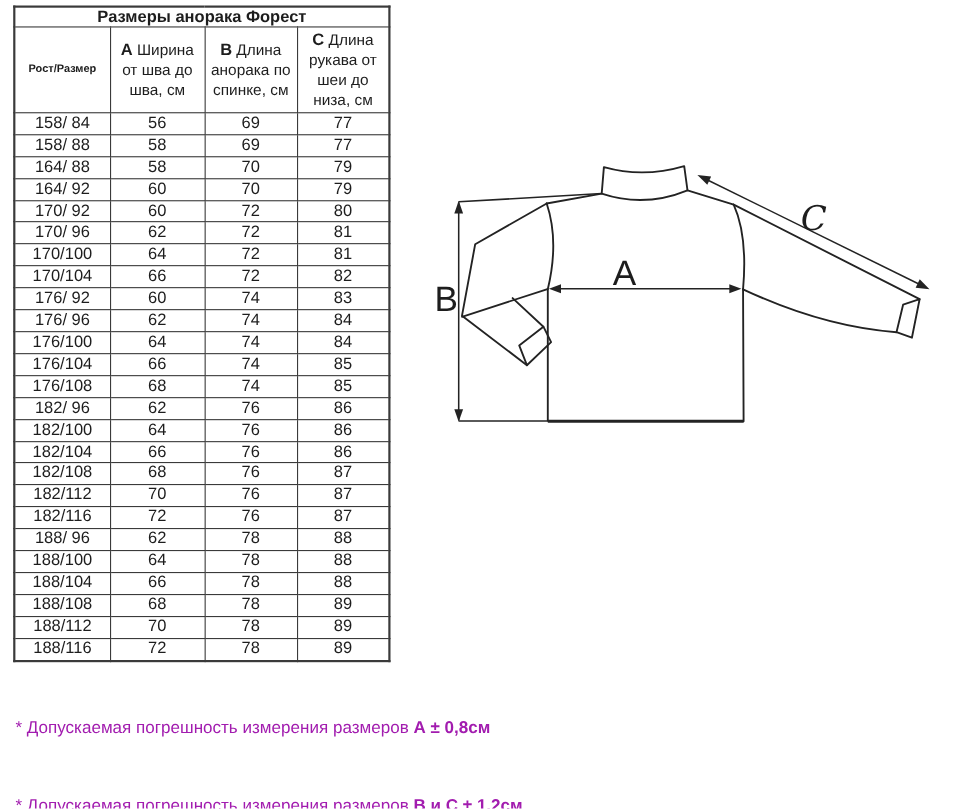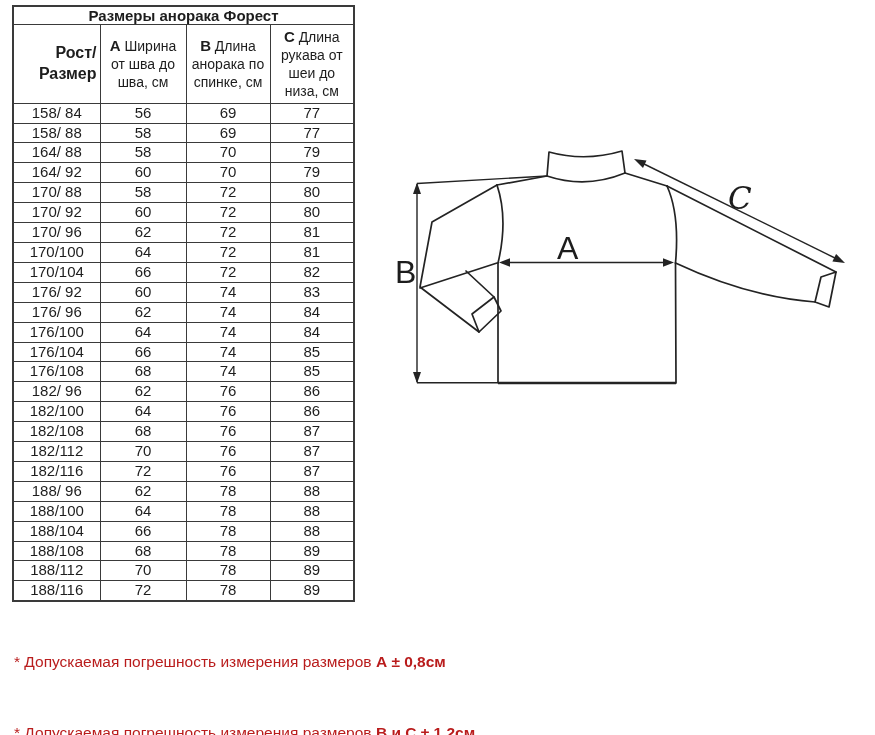--- a/index.html
+++ b/index.html
@@ -15,32 +15,32 @@
   }
   .size-table td, .size-table th {
     border:1px solid #3a3a3a; text-align:center; vertical-align:middle;
     padding:0; font-size:15px; color:#1d1d1d;
   }
   .size-table .title-cell {
     height:17px; font-weight:bold; font-size:15px; line-height:17px;
   }
   .size-table .header-row th { height:70px; font-weight:normal; font-size:14px; line-height:1.28; padding:2px 3px; }
   .size-table .header-row th .hletter { font-weight:bold; font-size:15px; }
-  .size-table .header-row th.first { font-weight:bold; font-size:16px;text-align:right; }
+  .size-table .header-row th.first { font-weight:bold; font-size:10px; }
   .size-table .data-row td { height:18.9px; line-height:18.9px; font-size:15px; }
   
   svg.diagram { position:absolute; left:390px; top:130px; }
   .dline { stroke:#232323; stroke-width:1.7; fill:none; stroke-linecap:round; stroke-linejoin:round; }
   .dthin { stroke:#232323; stroke-width:1.4; fill:none; }
   .dthick { stroke:#232323; stroke-width:2.7; fill:none; }
   .dfill { fill:#232323; stroke:none; }
   .dim-label { font-family:"Liberation Sans", sans-serif; font-size:32px; fill:#1d1d1d; }
   .dim-label-c { font-family:"DejaVu Serif", serif; font-style:italic; font-size:31px; fill:#1d1d1d; }
   
-  .footnote { position:absolute; left:14px; font-size:15.5px; color:#b91c1c;text-align:right; }
+  .footnote { position:absolute; left:14px; font-size:15.5px; color:#a21caf;text-align:right; }
   .footnote b { font-weight:bold; }
   .fn1 { top:653px; }
   .fn2 { top:696px;margin-top:28px; }
 </style>
 </head>
 <body>
 
 <table class="size-table">
   <colgroup>
     <col style="width:87px">
@@ -76,26 +76,20 @@
         <td>70</td>
         <td>79</td>
       </tr>
       <tr class="data-row">
         <td>164/ 92</td>
         <td>60</td>
         <td>70</td>
         <td>79</td>
       </tr>
       <tr class="data-row">
-        <td>170/ 88</td>
-        <td>58</td>
-        <td>72</td>
-        <td>80</td>
-      </tr>
-      <tr class="data-row">
         <td>170/ 92</td>
         <td>60</td>
         <td>72</td>
         <td>80</td>
       </tr>
       <tr class="data-row">
         <td>170/ 96</td>
         <td>62</td>
         <td>72</td>
         <td>81</td>
@@ -144,20 +138,26 @@
       </tr>
       <tr class="data-row">
         <td>182/ 96</td>
         <td>62</td>
         <td>76</td>
         <td>86</td>
       </tr>
       <tr class="data-row">
         <td>182/100</td>
         <td>64</td>
+        <td>76</td>
+        <td>86</td>
+      </tr>
+      <tr class="data-row">
+        <td>182/104</td>
+        <td>66</td>
         <td>76</td>
         <td>86</td>
       </tr>
       <tr class="data-row">
         <td>182/108</td>
         <td>68</td>
         <td>76</td>
         <td>87</td>
       </tr>
       <tr class="data-row">

